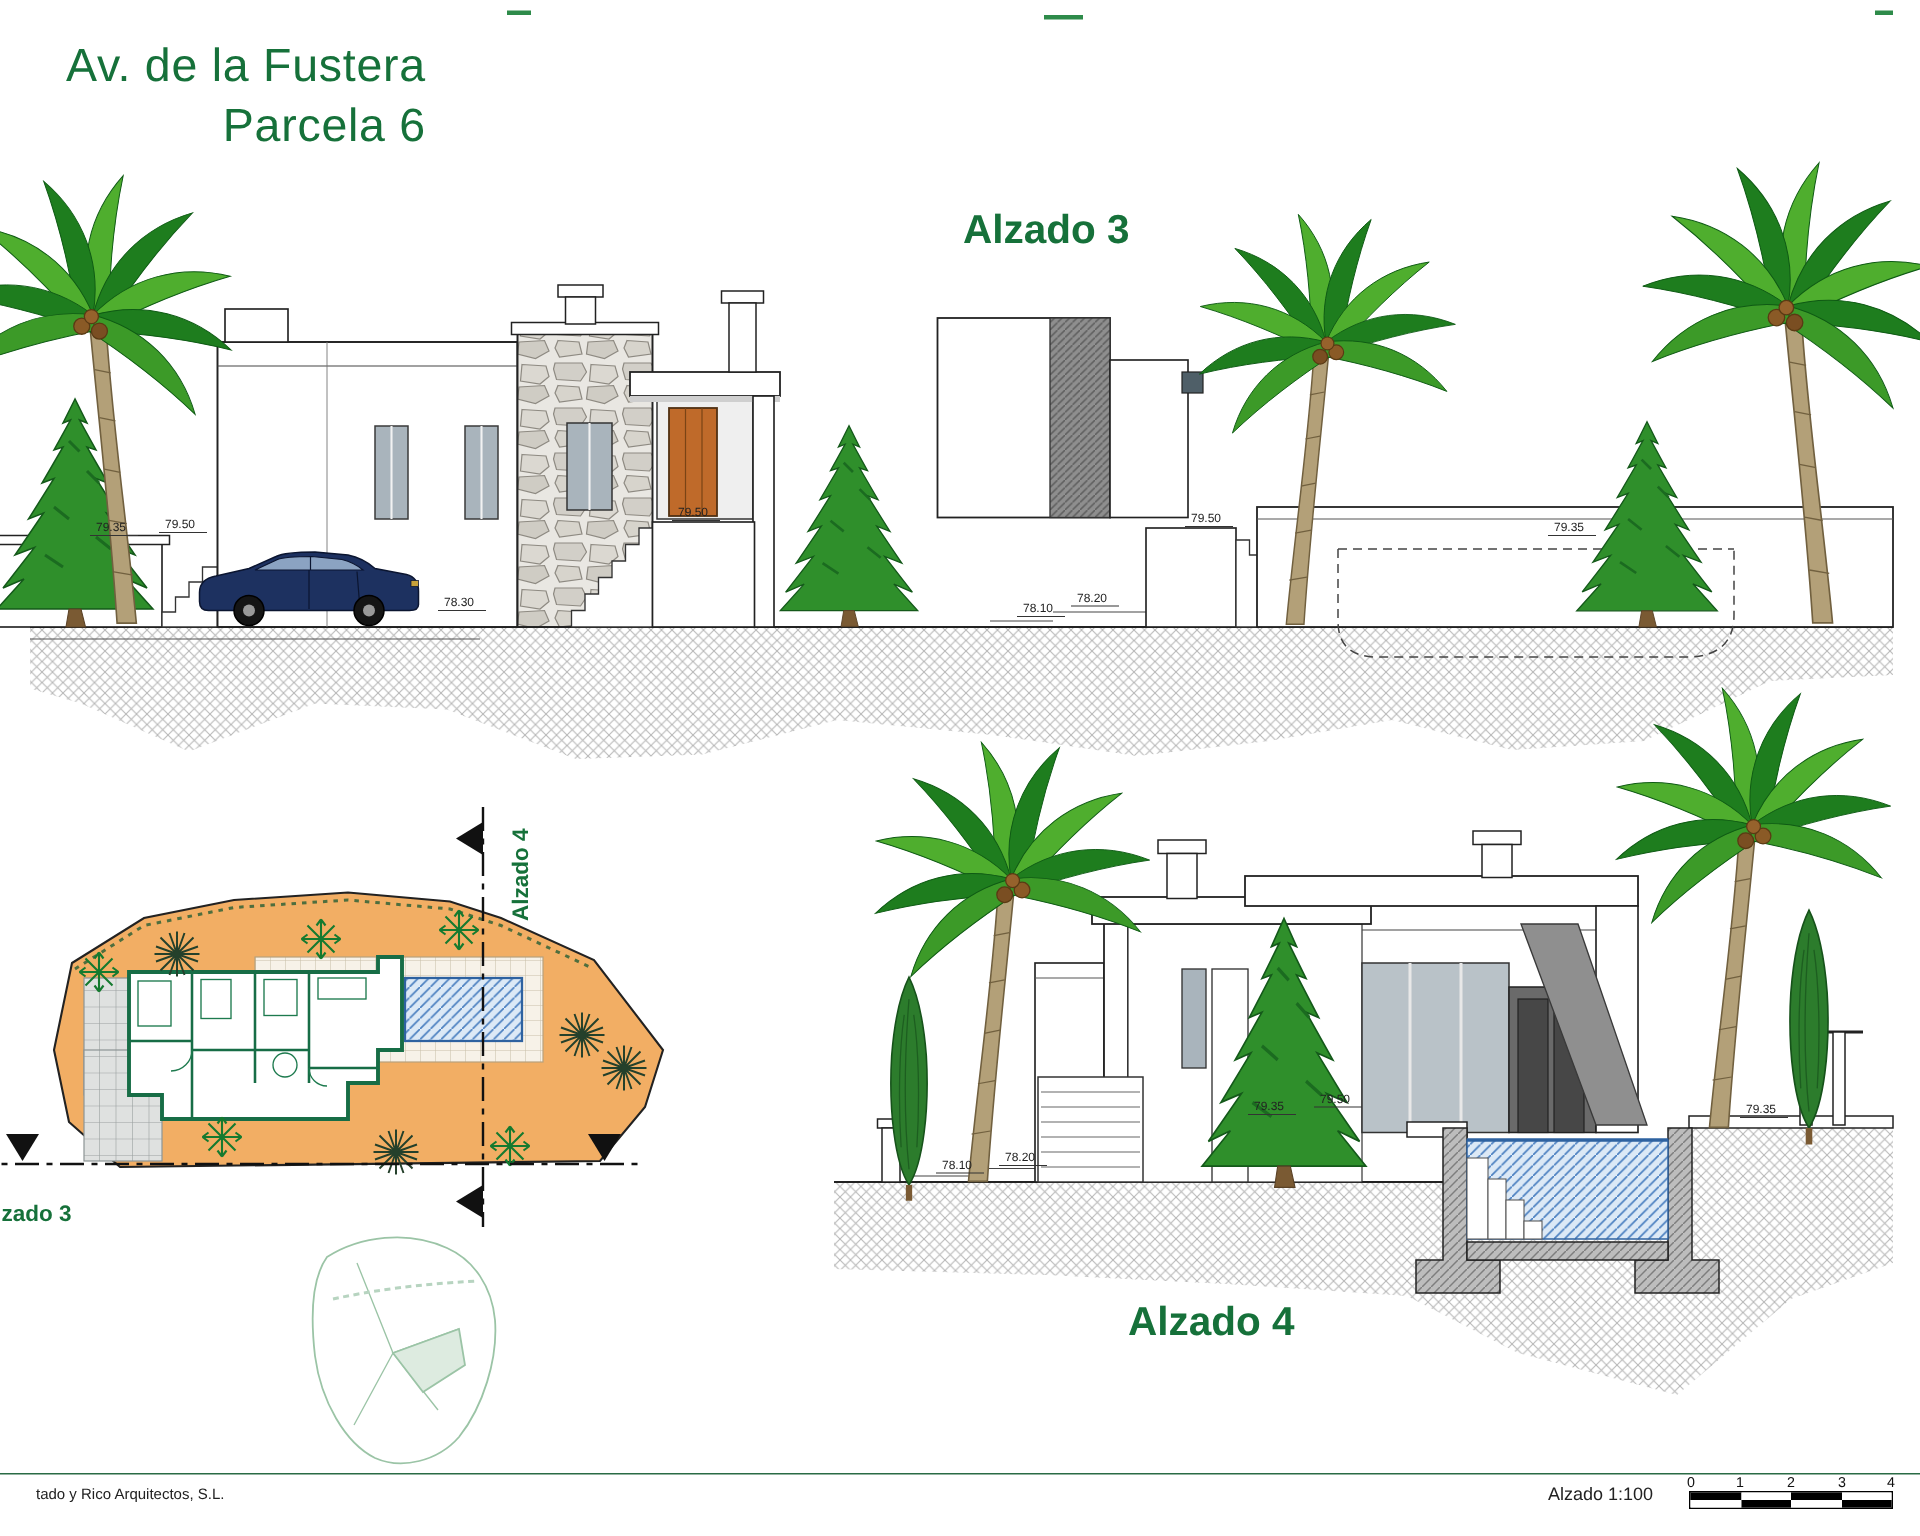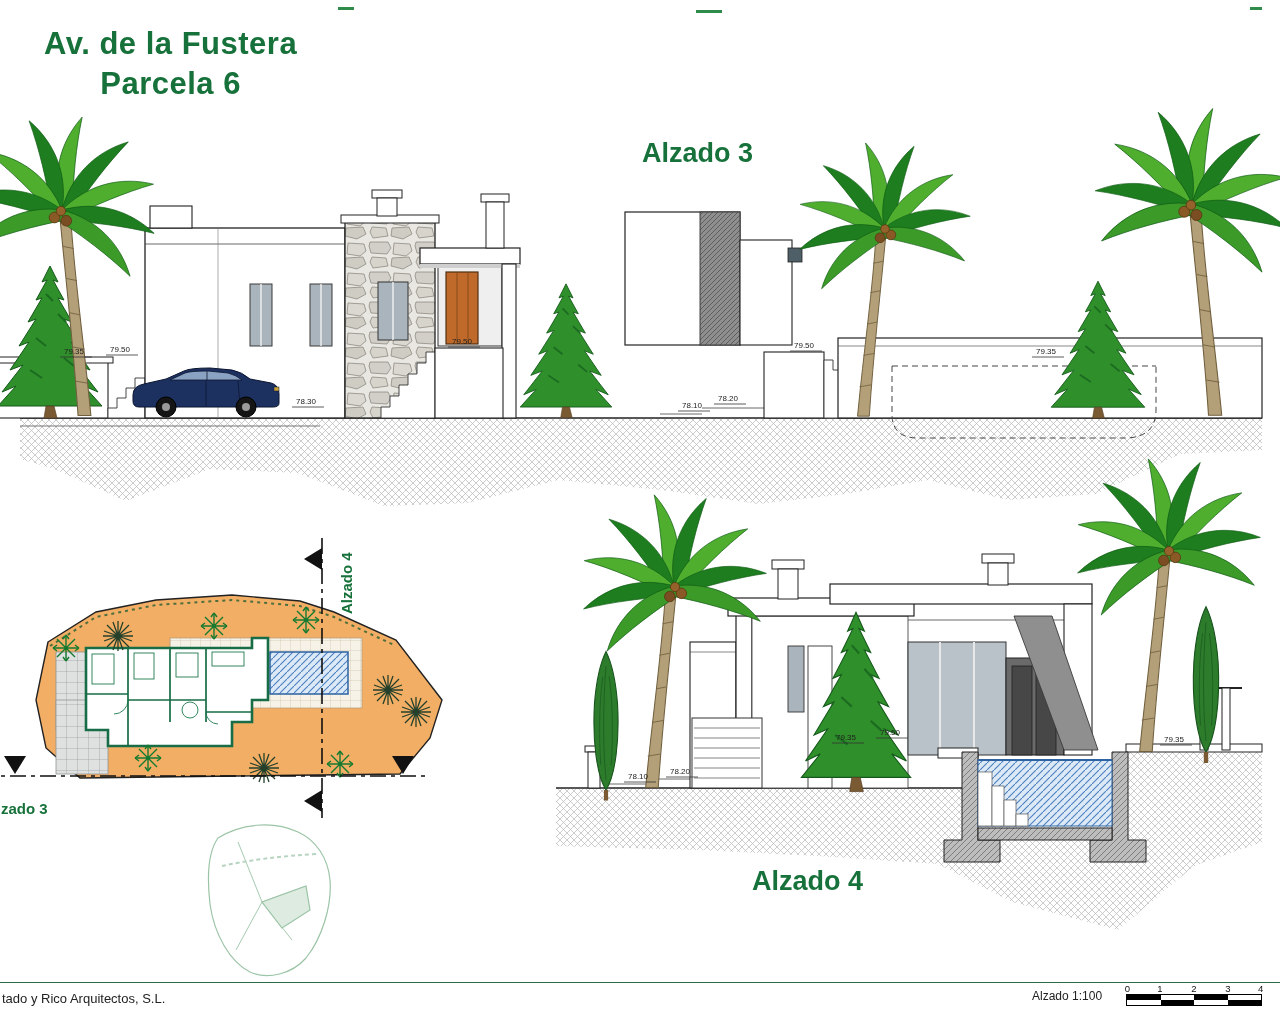--- a/index.html
+++ b/index.html
@@ -1,30 +1,30 @@
 <!DOCTYPE html>
 <html><head>
 <meta charset="utf-8">
 <style>
   *{margin:0;padding:0;box-sizing:border-box}
   :root{--accent:#16713a}
   html,body{width:1280px;height:1024px;background:#fff;overflow:hidden;position:relative;
     font-family:"Liberation Sans",sans-serif}
-  .title{position:absolute;left:44px;top:24px;font-weight:bold;font-size:31px;
+  .title{position:absolute;left:44px;top:24px;font-weight:normal;font-size:31px;
     color:var(--accent);letter-spacing:.5px;line-height:1.3}
-  .title .t2{text-align:center}
+  .title .t2{text-align:right}
   .heading{position:absolute;font-weight:bold;font-size:27px;color:var(--accent)}
   #h3{left:642px;top:138px}
   #h4{left:752px;top:866px}
   #sheet-svg{position:absolute;left:0;top:0}
   svg text{font-family:"Liberation Sans",sans-serif}
   .mk{font-size:8px;fill:#222}
   .plbl{font-weight:bold;fill:var(--accent);font-size:15px}
   .footer-rule{position:absolute;left:0;top:982px;width:1280px;height:1px;background:#2a6b45}
-  .architect{position:absolute;left:2px;top:991px;font-size:13px;color:#222;white-space:nowrap}
+  .architect{position:absolute;left:24px;top:991px;font-size:10px;color:#222;white-space:nowrap}
   .escala{position:absolute;left:1032px;top:989px;font-size:12px;color:#222}
   .scalebar{position:absolute;left:1126px;top:983px;width:136px}
   .scalebar .ticks{position:relative;height:11px;font-size:9.5px;color:#111}
   .scalebar .ticks span{position:absolute;transform:translateX(-50%)}
   .scalebar .ticks span:nth-child(1){left:1%}
   .scalebar .ticks span:nth-child(2){left:25%}
   .scalebar .ticks span:nth-child(3){left:50%}
   .scalebar .ticks span:nth-child(4){left:75%}
   .scalebar .ticks span:nth-child(5){left:99%}
   .scalebar .bar{border:1px solid #000;height:12px;display:flex;flex-direction:column}

